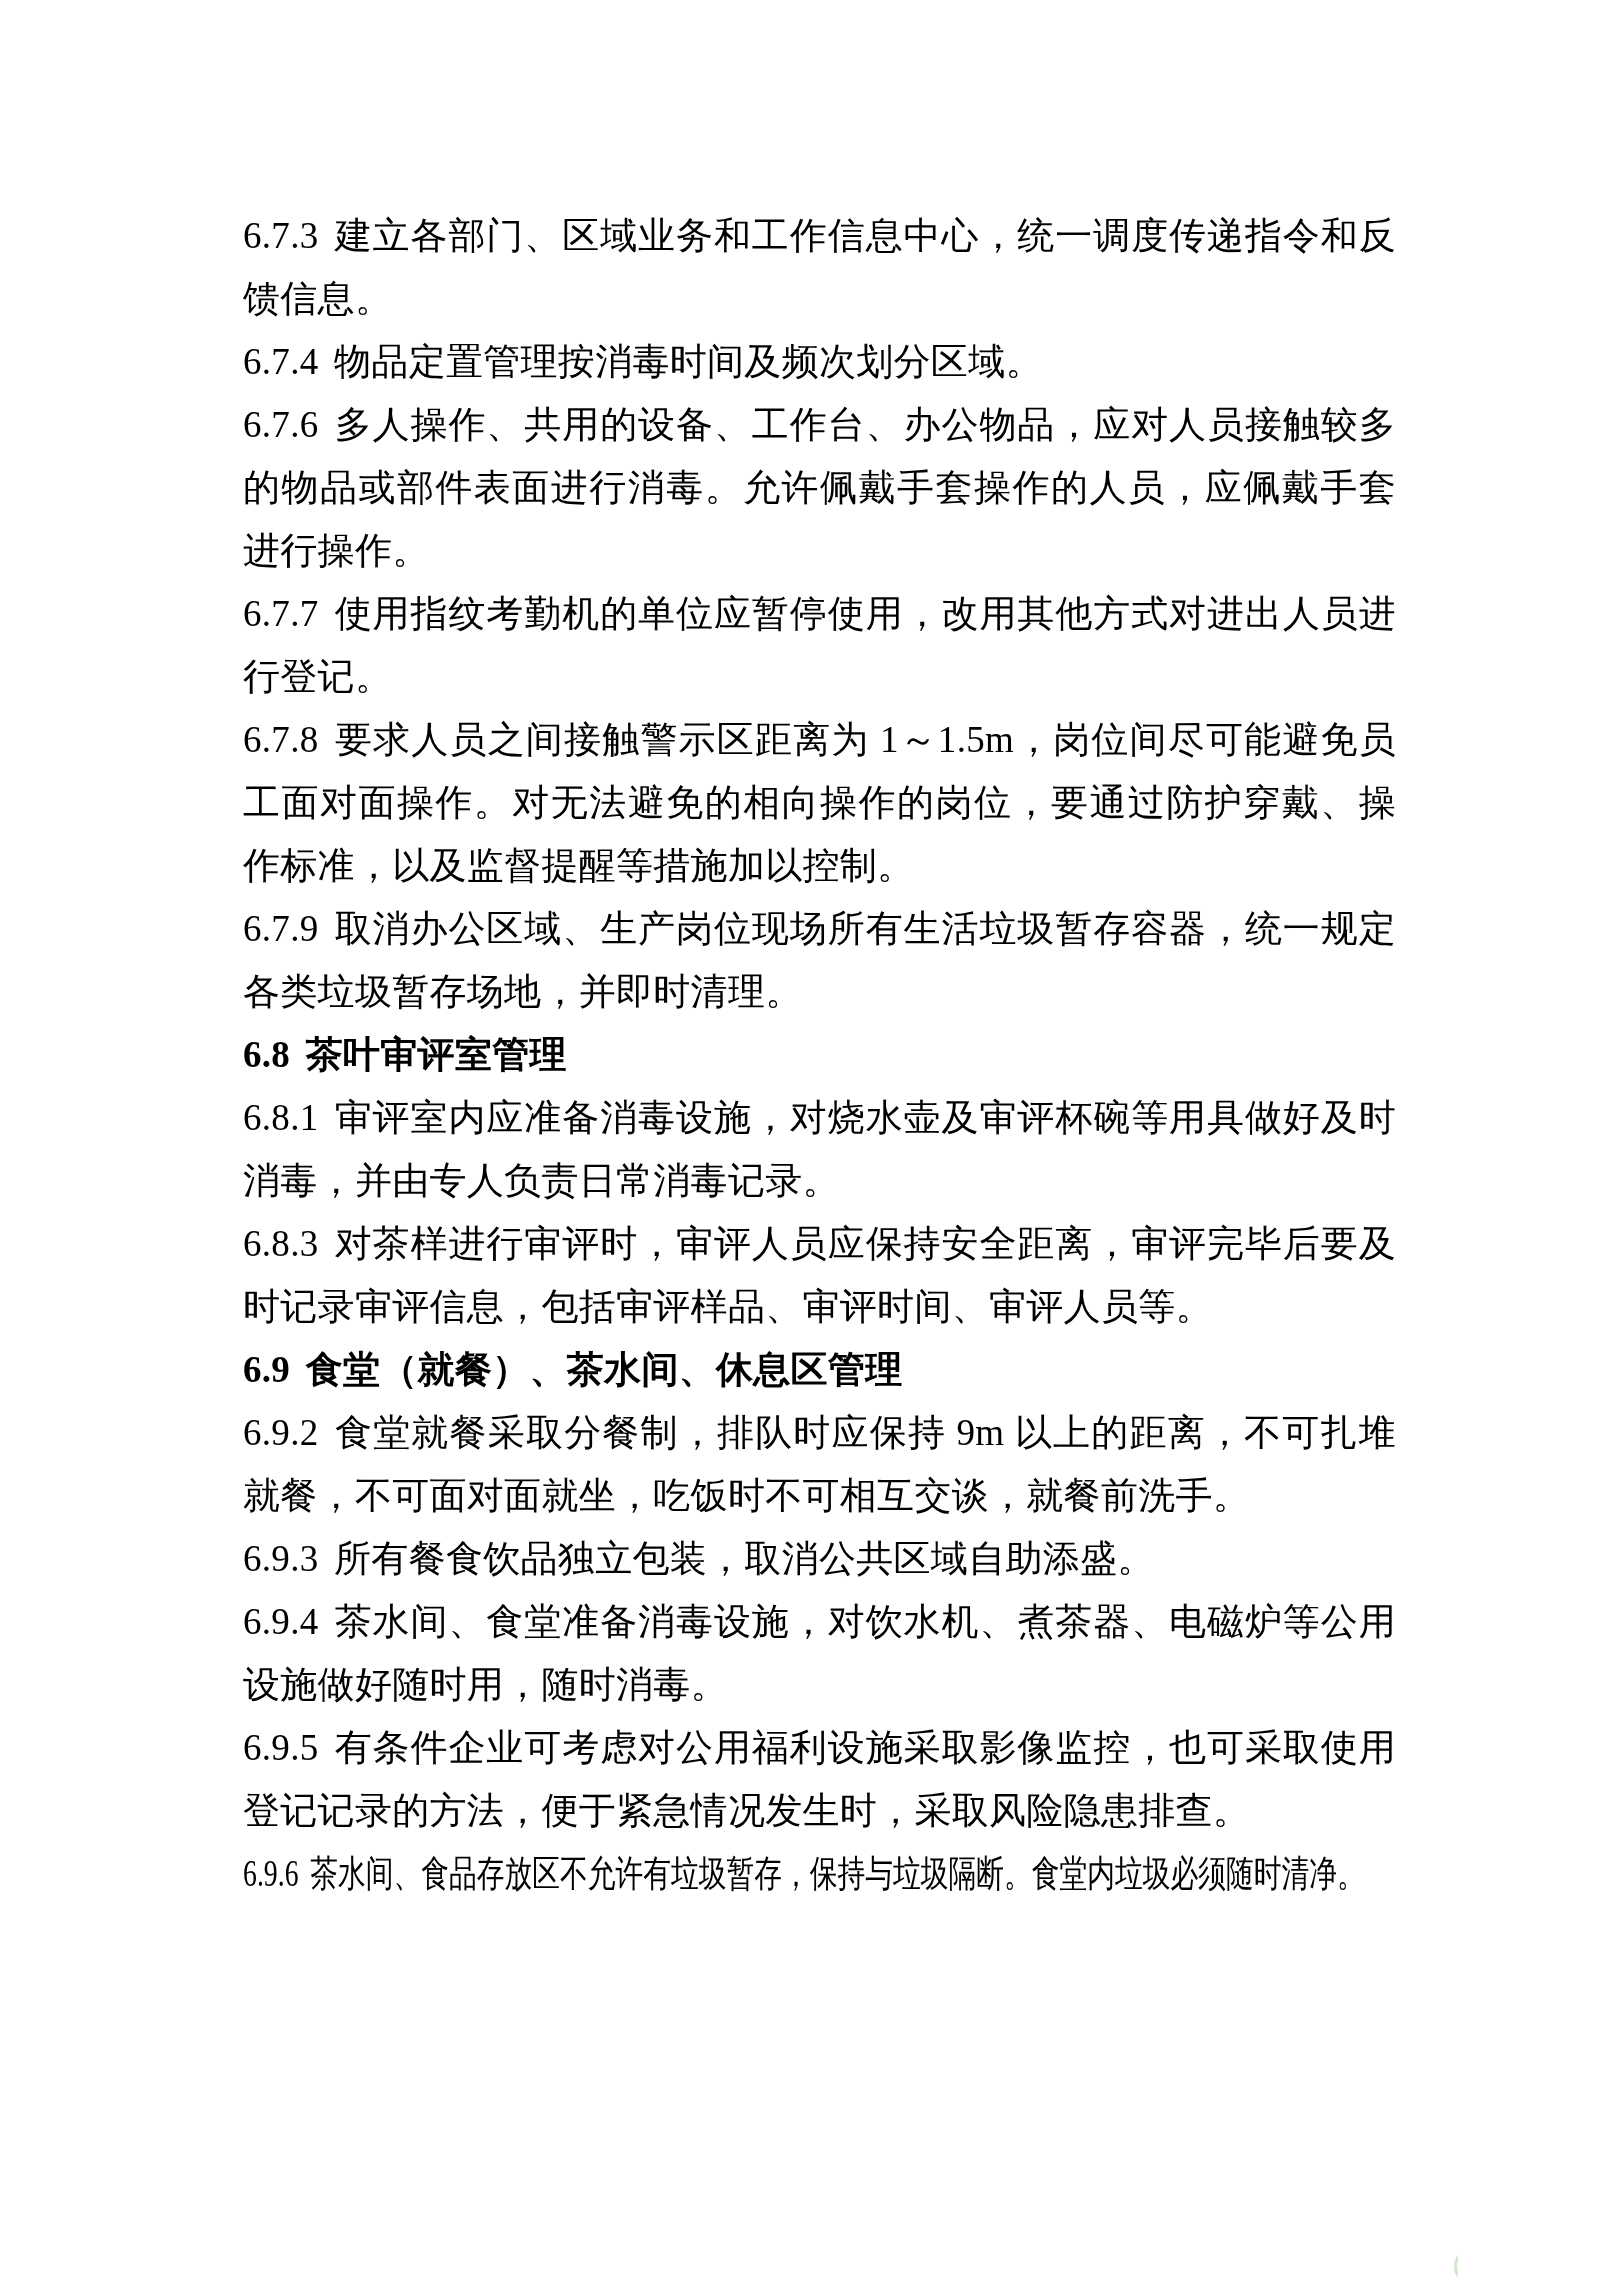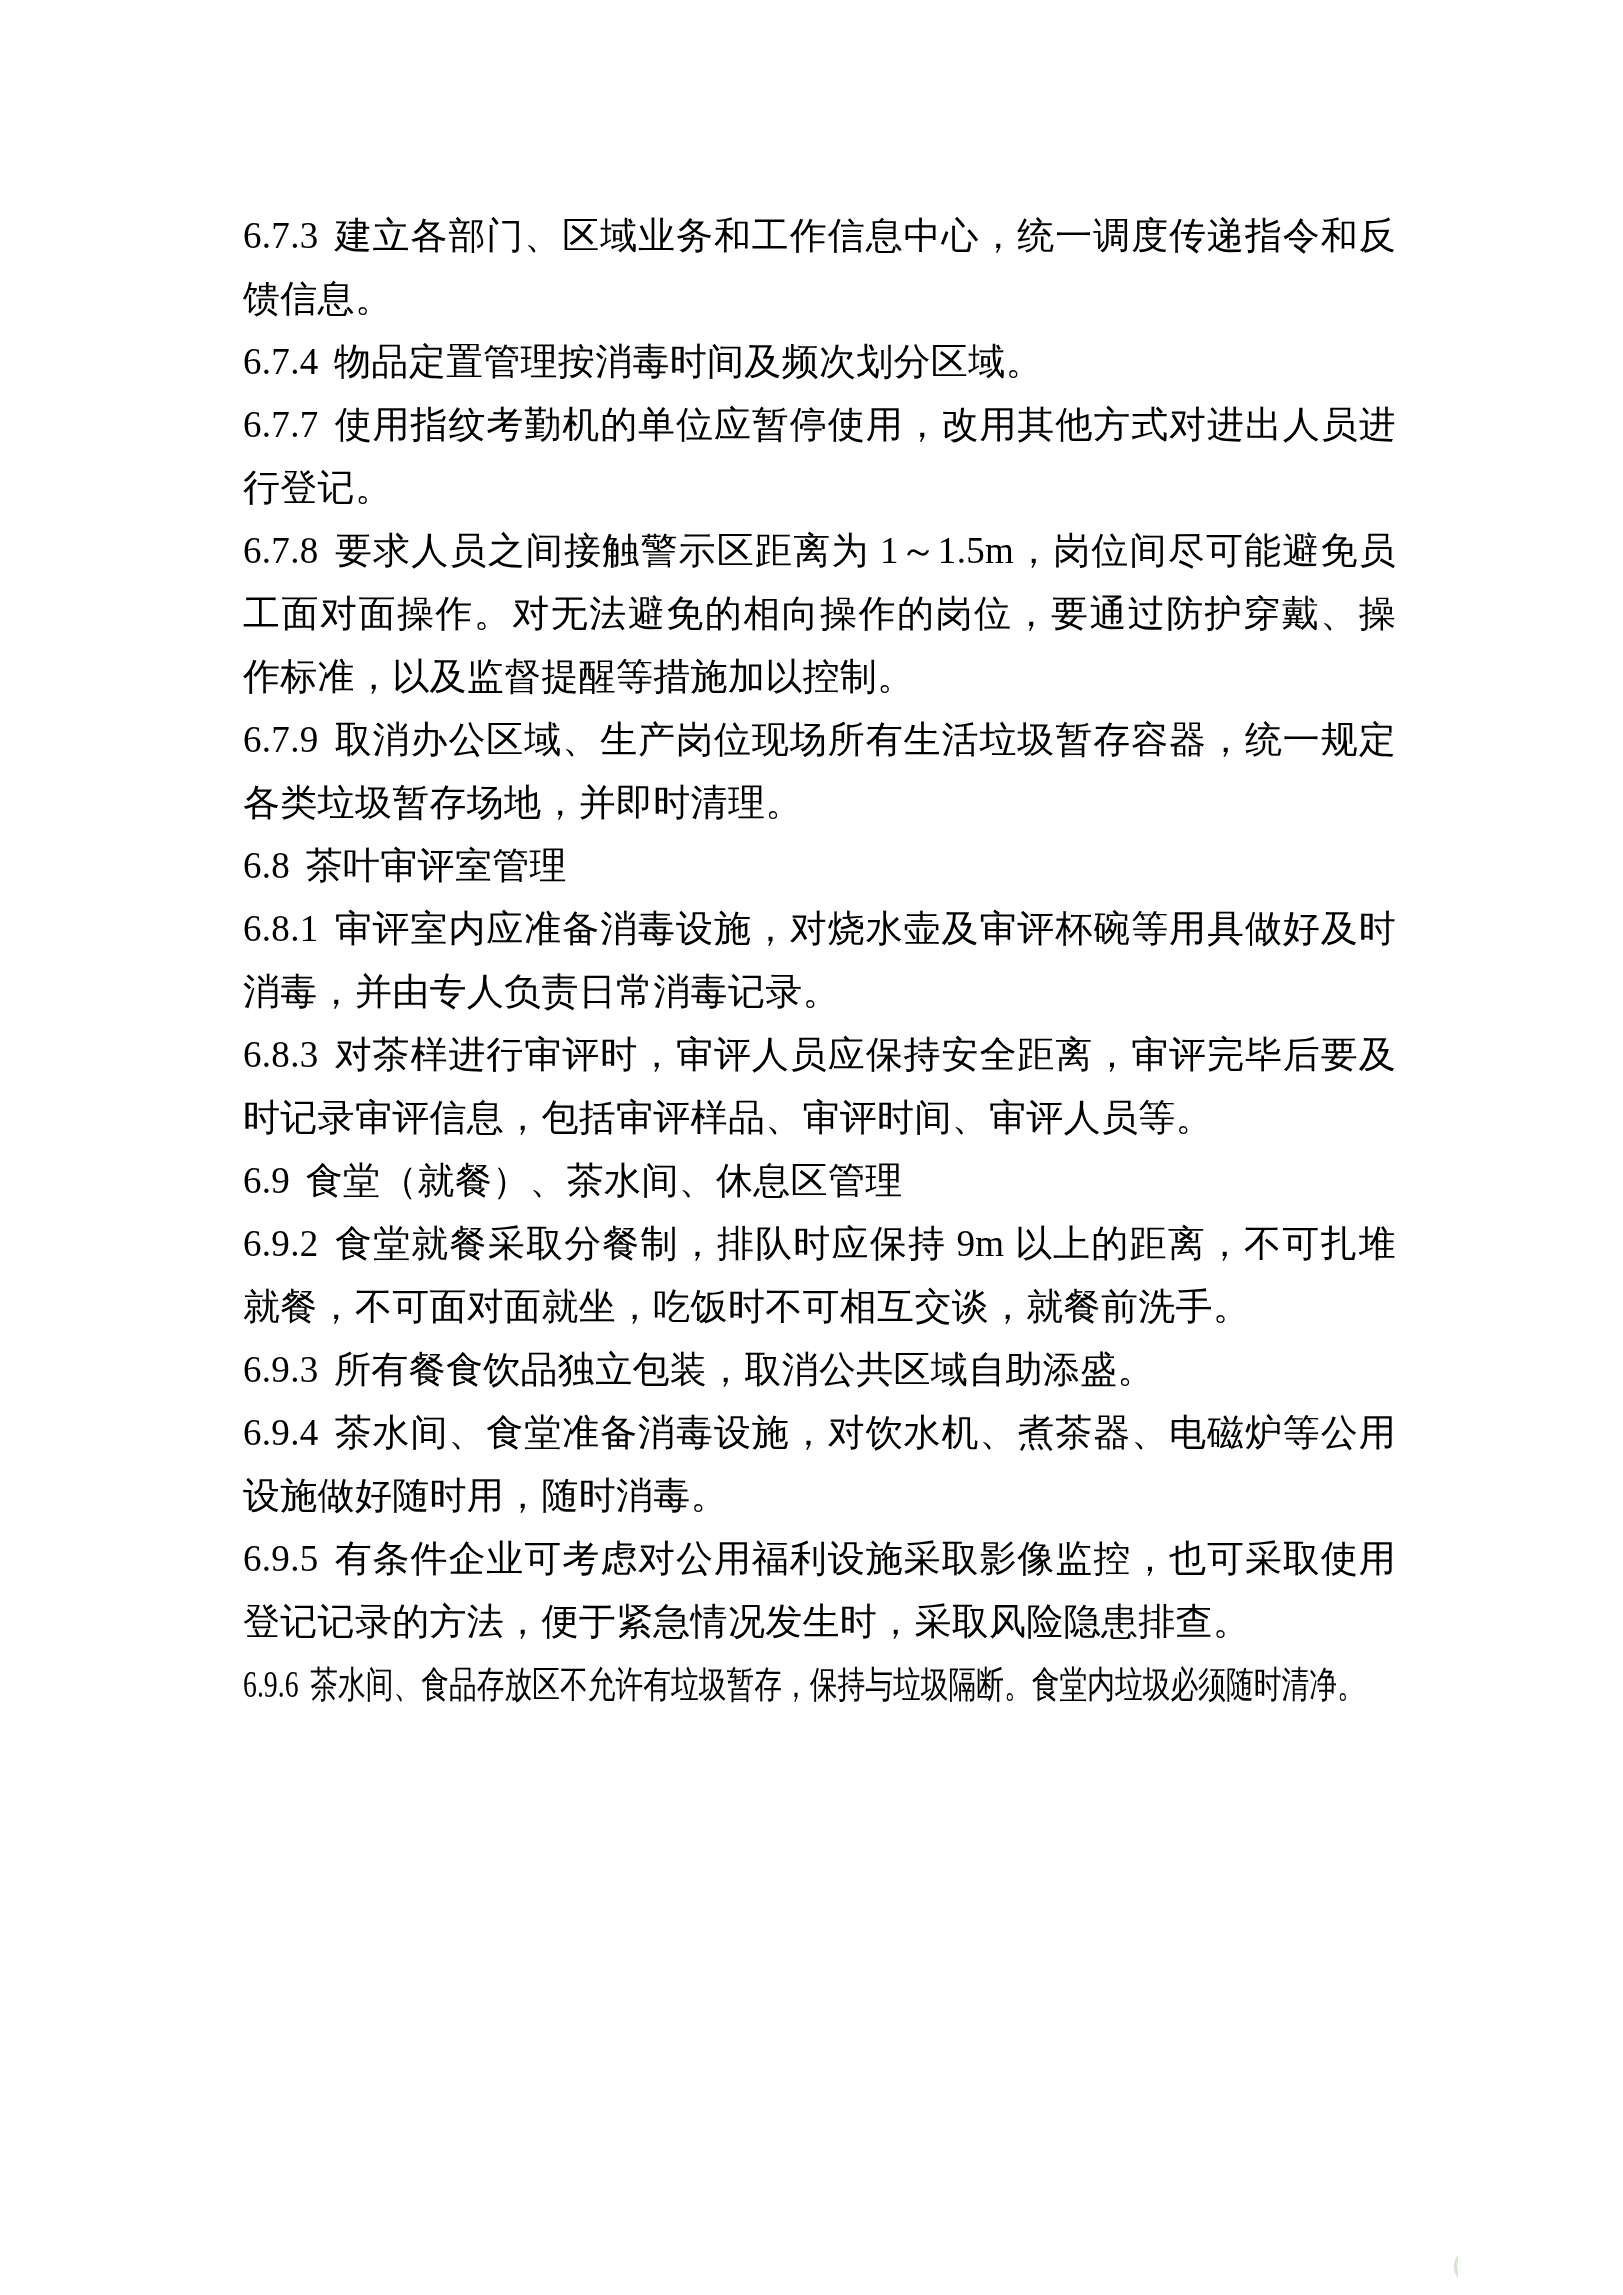--- a/index.html
+++ b/index.html
@@ -31,21 +31,21 @@
     text-justify: inter-character;
     letter-spacing: 0.3px;
     word-break: break-all;
   }
   .para .num {
     font-family: "Liberation Serif", serif;
     margin-right: 0.42em;
     white-space: nowrap;
   }
   .para.heading {
-    font-weight: 400;
+    font-weight: 700;
   }
   .para.condensed {
     white-space: nowrap;
     transform: scaleX(0.75);
     transform-origin: 0 50%;
     width: 133.4%;
     letter-spacing: 0;
   }
   .watermark {
     position: absolute;
@@ -60,20 +60,21 @@
 </head>
 <body>
 
 <div class="page">
   <div class="content" id="paragraphs">
   <p class="para"><span class="num">6.7.3</span><span class="txt">建立各部门、区域业务和工作信息中心，统一调度传递指令和反馈信息。</span></p>
 
   <p class="para"><span class="num">6.7.4</span><span class="txt">物品定置管理按消毒时间及频次划分区域。</span></p>
 
 
+  <p class="para"><span class="num">6.7.6</span><span class="txt">多人操作、共用的设备、工作台、办公物品，应对人员接触较多的物品或部件表面进行消毒。允许佩戴手套操作的人员，应佩戴手套进行操作。</span></p>
 
   <p class="para"><span class="num">6.7.7</span><span class="txt">使用指纹考勤机的单位应暂停使用，改用其他方式对进出人员进行登记。</span></p>
 
   <p class="para"><span class="num">6.7.8</span><span class="txt">要求人员之间接触警示区距离为 1～1.5m，岗位间尽可能避免员工面对面操作。对无法避免的相向操作的岗位，要通过防护穿戴、操作标准，以及监督提醒等措施加以控制。</span></p>
 
   <p class="para"><span class="num">6.7.9</span><span class="txt">取消办公区域、生产岗位现场所有生活垃圾暂存容器，统一规定各类垃圾暂存场地，并即时清理。</span></p>
 
   <p class="para heading"><span class="num">6.8</span><span class="txt">茶叶审评室管理</span></p>
 
   <p class="para"><span class="num">6.8.1</span><span class="txt">审评室内应准备消毒设施，对烧水壶及审评杯碗等用具做好及时消毒，并由专人负责日常消毒记录。</span></p>

